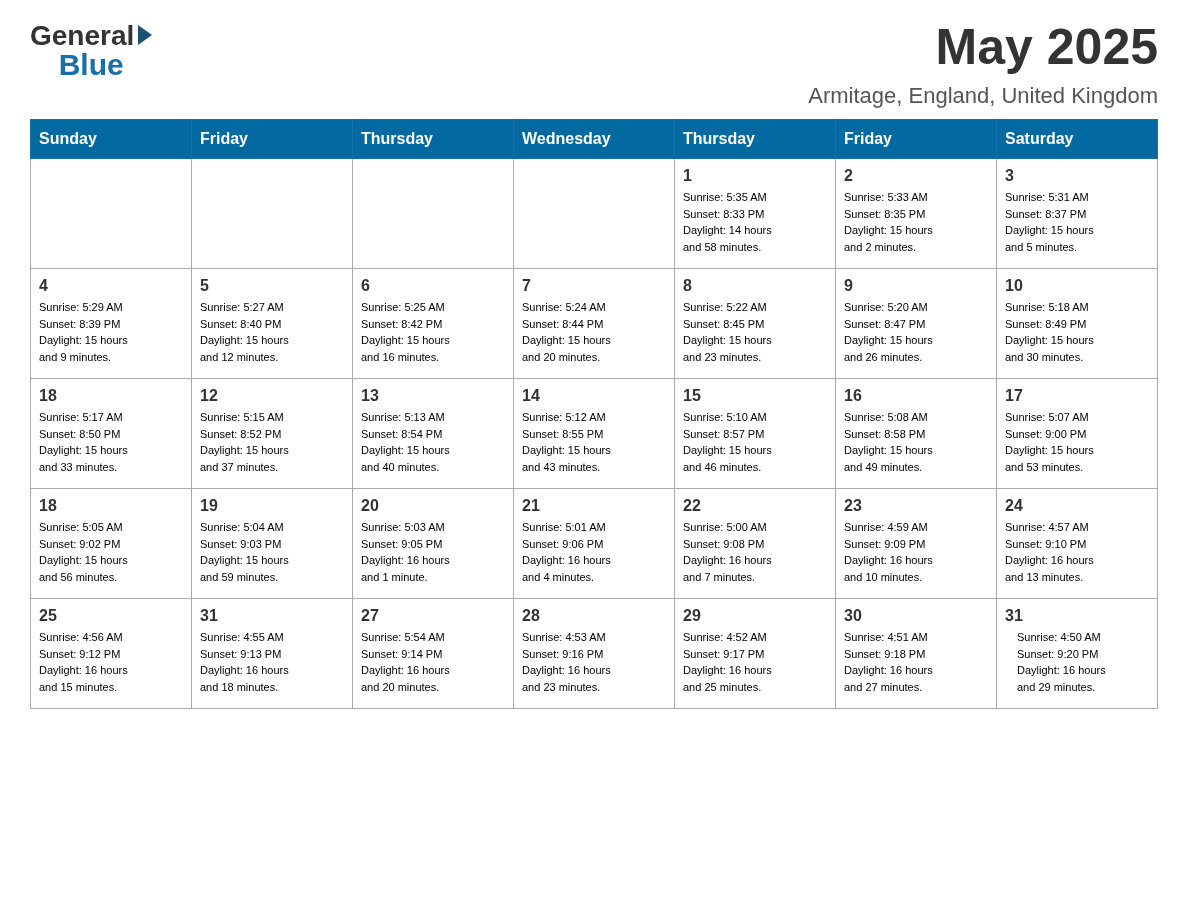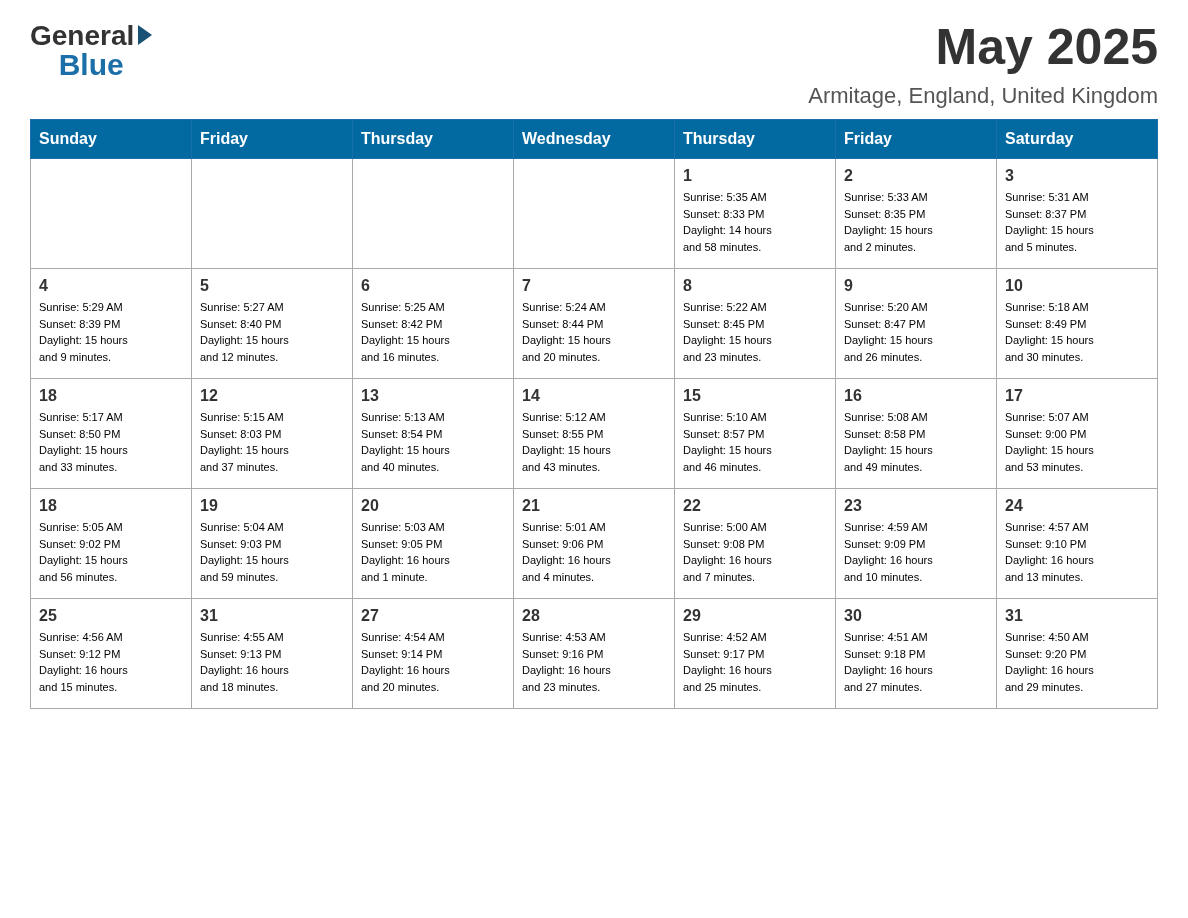--- a/index.html
+++ b/index.html
@@ -209,21 +209,21 @@
         <td>
           <span class="day-number">18</span>
           <div class="day-info" style="white-space: pre-line;">Sunrise: 5:17 AM
 Sunset: 8:50 PM
 Daylight: 15 hours
 and 33 minutes.</div>
         </td>
         <td>
           <span class="day-number">12</span>
           <div class="day-info" style="white-space: pre-line;">Sunrise: 5:15 AM
-Sunset: 8:03 PM
+Sunset: 8:52 PM
 Daylight: 15 hours
 and 37 minutes.</div>
         </td>
         <td>
           <span class="day-number">13</span>
           <div class="day-info" style="white-space: pre-line;">Sunrise: 5:13 AM
 Sunset: 8:54 PM
 Daylight: 15 hours
 and 40 minutes.</div>
         </td>
@@ -317,21 +317,21 @@
         </td>
         <td>
           <span class="day-number">31</span>
           <div class="day-info" style="white-space: pre-line;">Sunrise: 4:55 AM
 Sunset: 9:13 PM
 Daylight: 16 hours
 and 18 minutes.</div>
         </td>
         <td>
           <span class="day-number">27</span>
-          <div class="day-info" style="white-space: pre-line;">Sunrise: 4:54 AM
+          <div class="day-info" style="white-space: pre-line;">Sunrise: 5:54 AM
 Sunset: 9:14 PM
 Daylight: 16 hours
 and 20 minutes.</div>
         </td>
         <td>
           <span class="day-number">28</span>
           <div class="day-info" style="white-space: pre-line;">Sunrise: 4:53 AM
 Sunset: 9:16 PM
 Daylight: 16 hours
 and 23 minutes.</div>
@@ -345,20 +345,20 @@
         </td>
         <td>
           <span class="day-number">30</span>
           <div class="day-info" style="white-space: pre-line;">Sunrise: 4:51 AM
 Sunset: 9:18 PM
 Daylight: 16 hours
 and 27 minutes.</div>
         </td>
         <td>
           <span class="day-number">31</span>
-          <div class="day-info" style="white-space: pre-line;">Sunrise: 4:50 AM
+          <div class="day-info" style="white-space: pre-line; margin-left: 12px;">Sunrise: 4:50 AM
 Sunset: 9:20 PM
 Daylight: 16 hours
 and 29 minutes.</div>
         </td>
       </tr>
     </tbody>
 </table>
 
 </body></html>

